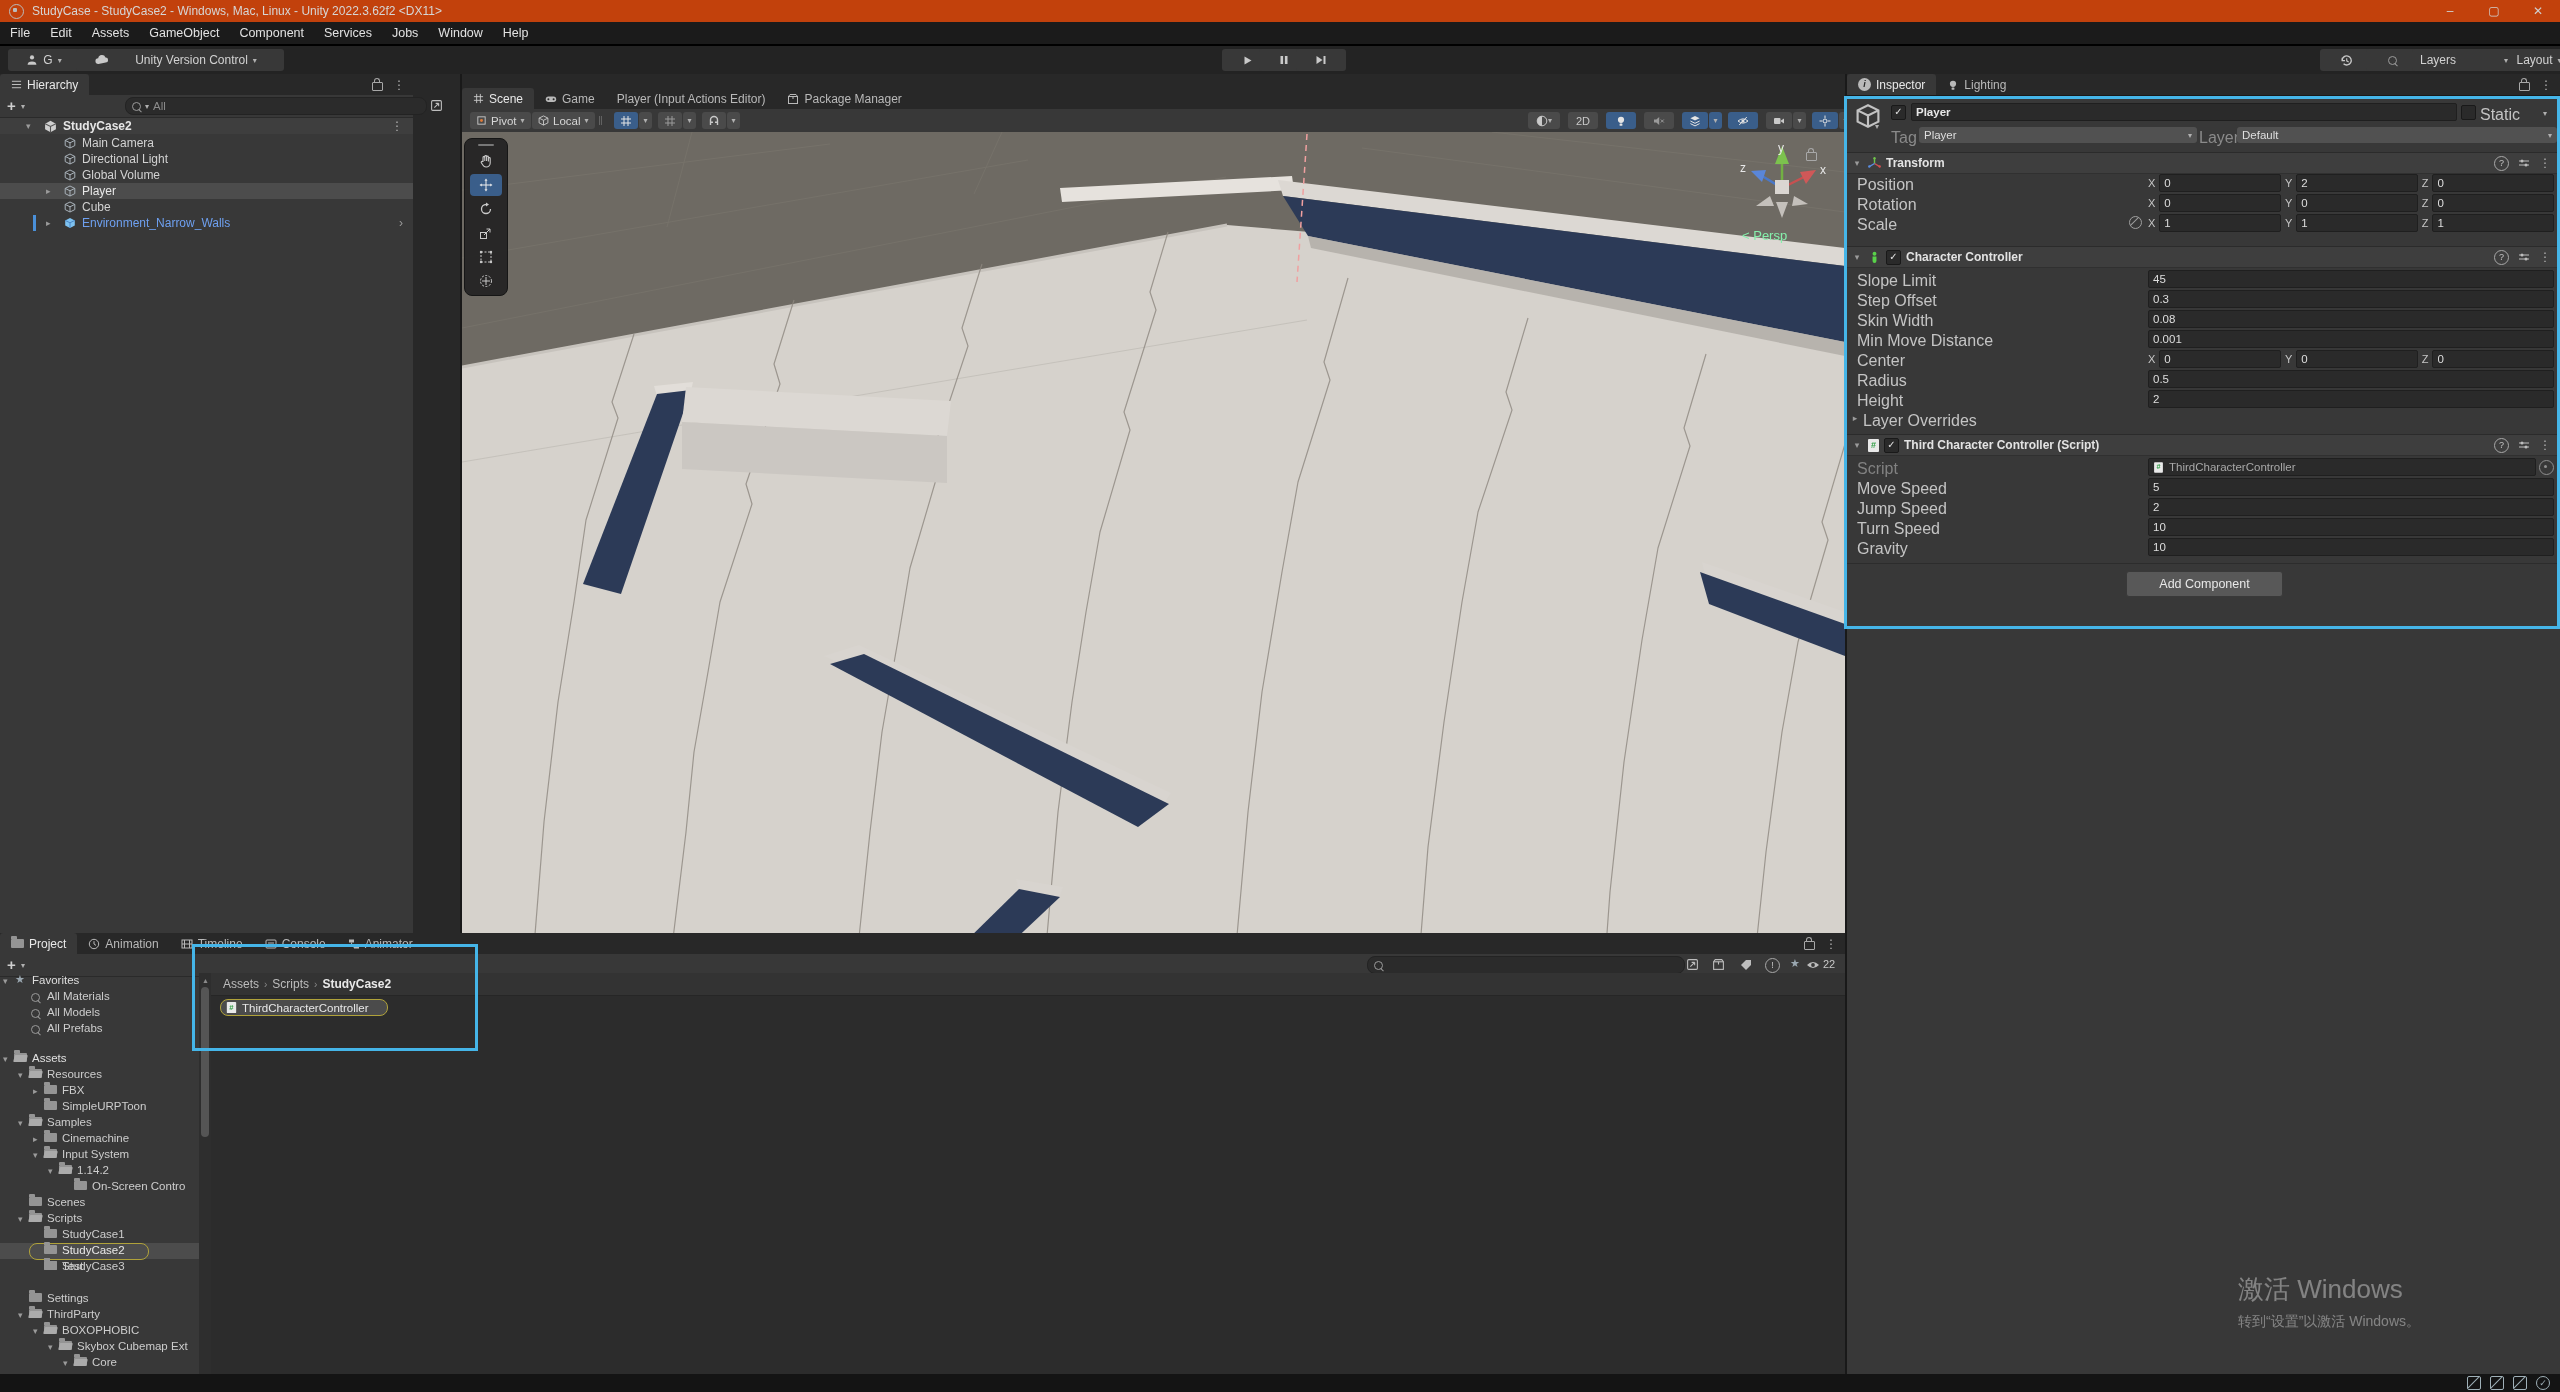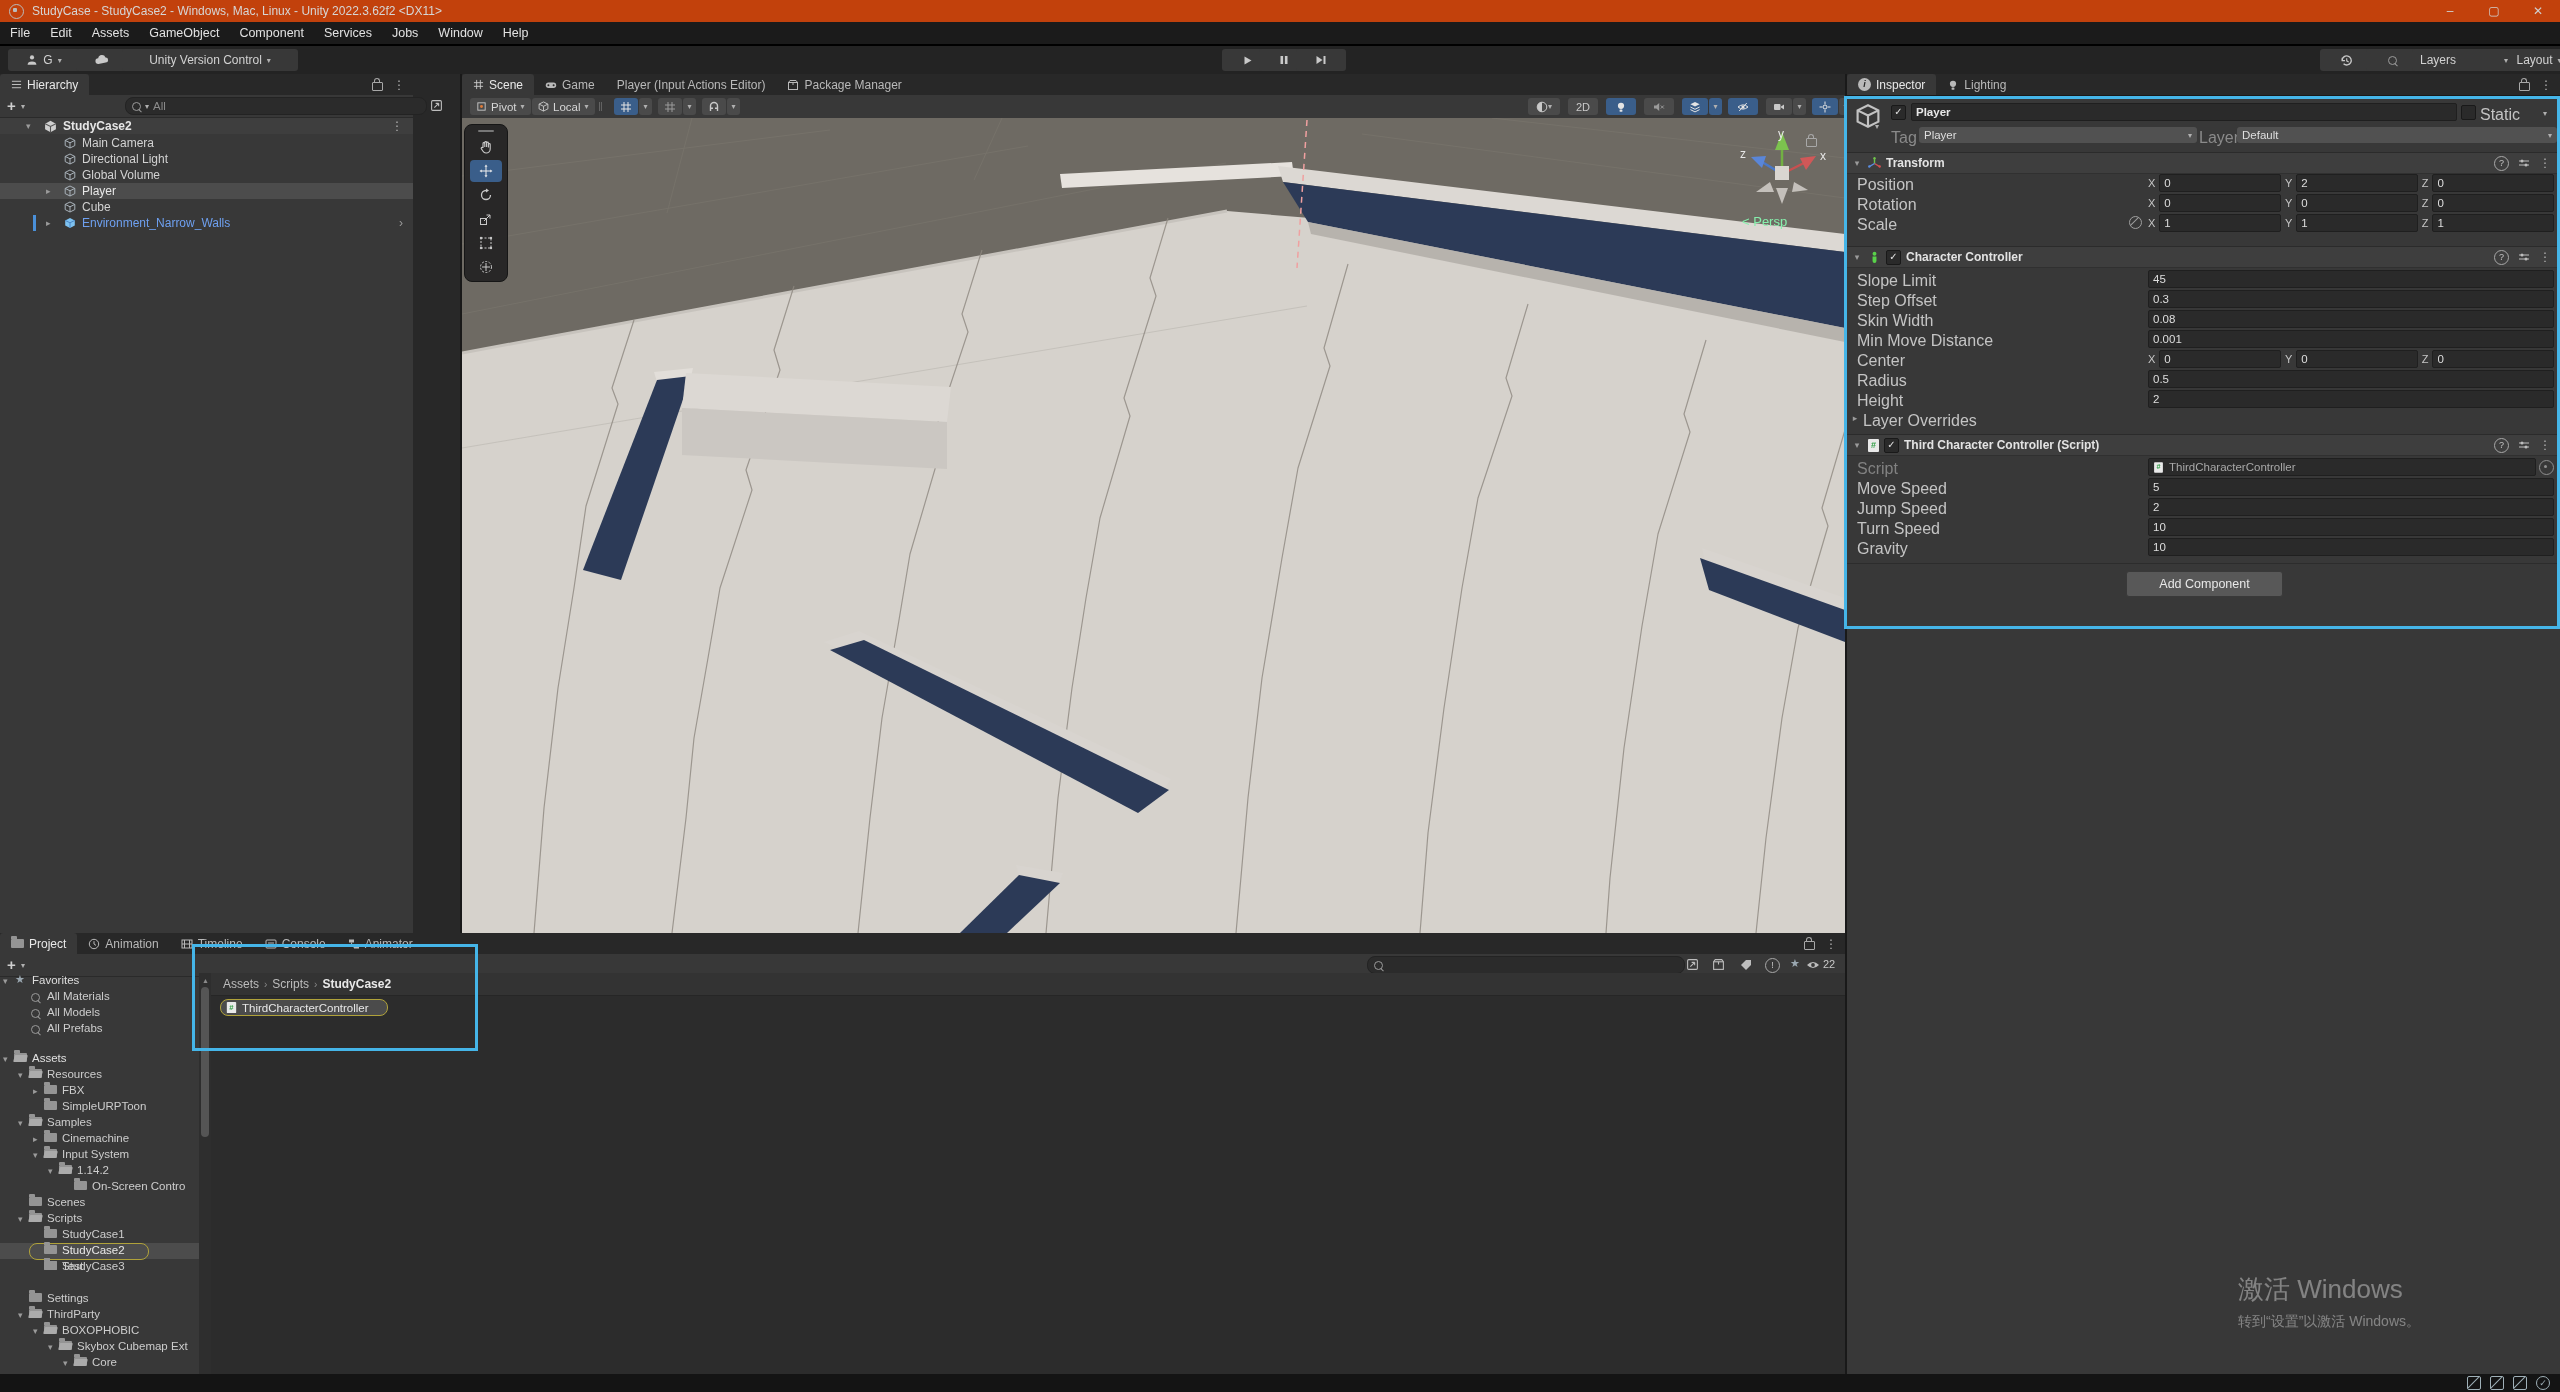--- a/index.html
+++ b/index.html
@@ -275,21 +275,21 @@
           <use href="#s-person"></use>
         </svg>
     <span>G</span>
         <span class="arr">▾</span>
   </div>
   <div class="tbtn" style="left:76px;width:36px;">
     <svg width="14" height="10" color="#c9c9c9">
           <use href="#s-cloud"></use>
         </svg>
   </div>
-  <div class="tbtn" style="left:122px;width:160px;">
+  <div class="tbtn" style="left:108px;width:160px;">
     <span>Unity Version Control</span>
         <span class="arr">▾</span>
   </div>
   <div class="tbtn" style="left:1222px;width:34px;">
     <svg width="11" height="11" viewBox="0 0 11 11">
           <path d="M2.5 1.5 L9.5 5.5 L2.5 9.5 Z" fill="#c9c9c9"></path>
         </svg>
   </div>
   <div class="tbtn" style="left:1259px;width:34px;">
     <svg width="10" height="10" viewBox="0 0 10 10">
@@ -392,21 +392,21 @@
       <svg width="12" height="12" style="position:absolute;left:64px;">
             <use href="#s-cubef"></use>
           </svg>
       <span style="position:absolute;left:82px;color:#6ea0f0;">Environment_Narrow_Walls</span>
       <span style="position:absolute;right:10px;color:#9a9a9a;">›</span>
     </div>
   </div>
 </div>
 <div class="splitv" style="left:460px;height:859px;"></div>
 
-<div class="panel" id="scene" style="left:462px;top:74px;width:1383px;height:859px;padding-left:32px;">
+<div class="panel" id="scene" style="left:462px;top:88px;width:1383px;height:859px;padding-left:32px;">
   <div class="tabstrip">
     <div class="tab active">
       <svg width="11" height="11" color="#c9c9c9">
             <use href="#s-grid"></use>
           </svg>
       <span>Scene</span>
     </div>
     <div class="tab">
       <svg width="12" height="12" color="#b9b9b9">
             <use href="#s-game"></use>

